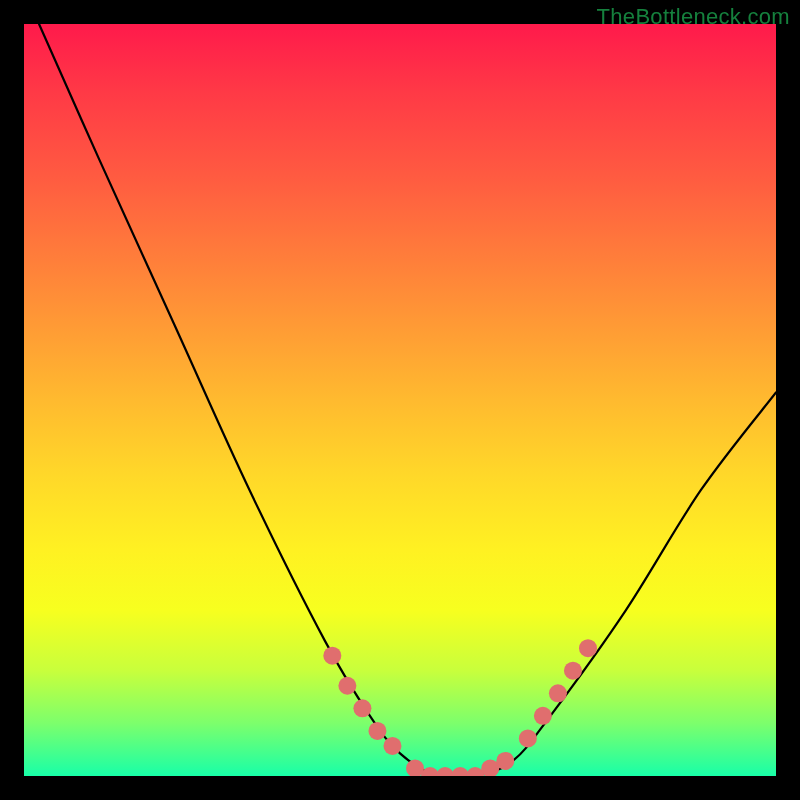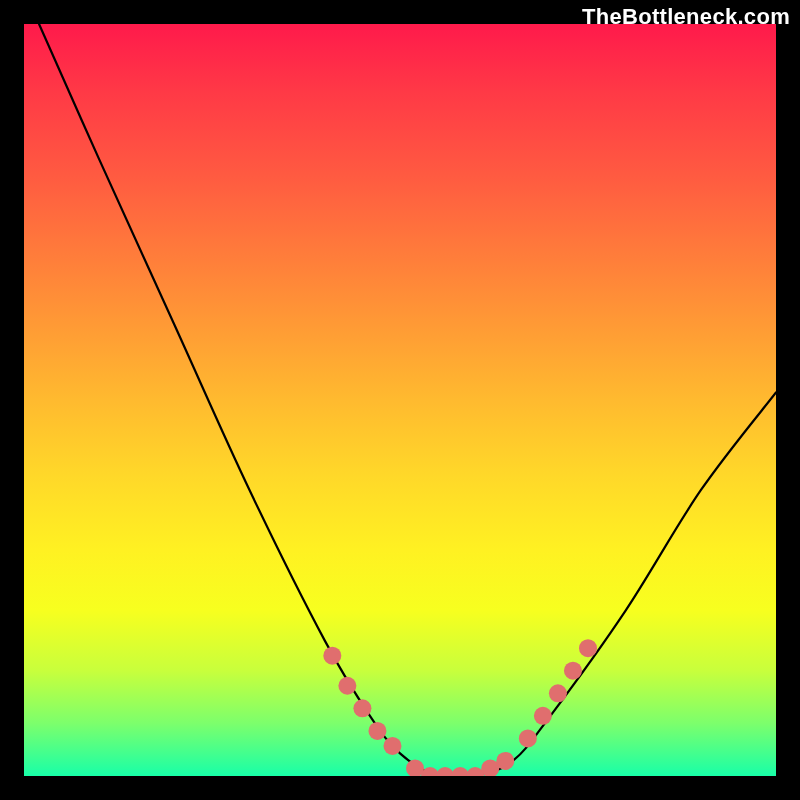--- a/index.html
+++ b/index.html
@@ -14,23 +14,23 @@
   .frame {
     position: relative;
     width: 800px;
     height: 800px;
     background: #000;
   }
   .watermark {
     position: absolute;
     top: 4px;
     right: 10px;
-    color: #ffffff;
+    color: #15803d;
     font-size: 22px;
-    font-weight: 700;
+    font-weight: 400;
     letter-spacing: 0.3px;
     z-index: 20;
   }
   .plot-box {
     position: absolute;
     left: 24px;
     top: 24px;
     width: 752px;
     height: 752px;
     background: linear-gradient(

